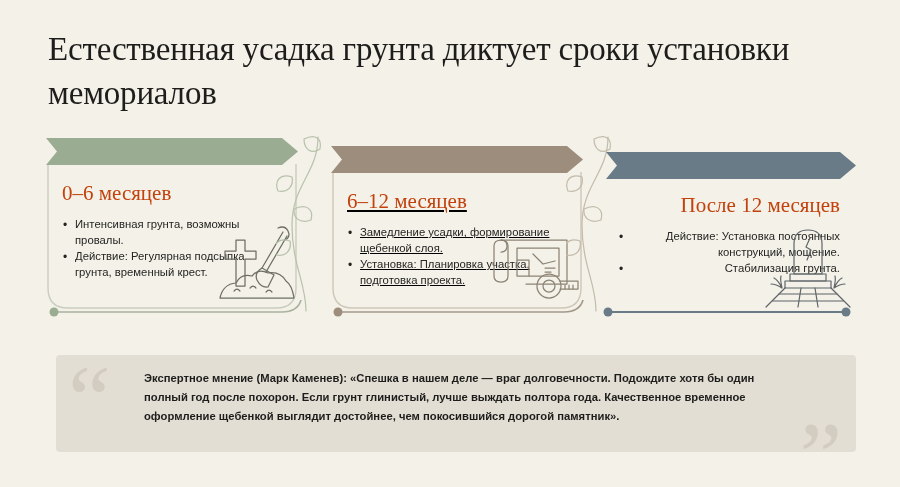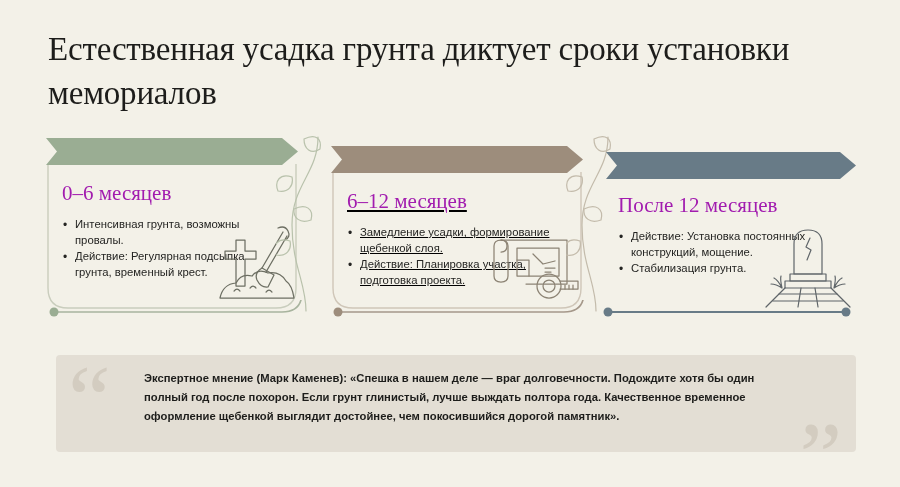--- a/index.html
+++ b/index.html
@@ -43,21 +43,21 @@
   .card-body {
     position: absolute;
     top: 27px;
     left: 0;
     width: 100%;
   }
 
   .stage-title {
     font-family: "Liberation Serif", serif;
     font-size: 21px;
-    color: #a21caf;
+    color: #c2410c;
     white-space: nowrap;
   }
 
   ul.bullets {
     list-style: none;
     margin-top: 11px;
   }
   ul.bullets li {
     position: relative;
     padding-left: 13px;
@@ -202,21 +202,21 @@
     <div class="banner">
       <svg viewBox="0 0 252 27" preserveAspectRatio="none">
         <path d="M0,0 L236,0 L252,13.5 L236,27 L0,27 L11,13.5 Z" fill="#9d8d7c"></path>
       </svg>
     </div>
 
     <div class="card-body" style="padding:16px 16px 0 16px;text-decoration:underline;">
       <div class="stage-title">6–12 месяцев</div>
       <ul class="bullets">
         <li>Замедление усадки, формирование щебенкой слоя.</li>
-        <li>Действие: Планировка участка, подготовка проекта.</li>
+        <li>Установка: Планировка участка, подготовка проекта.</li>
       </ul>
     </div>
 
     <div class="icon-art" style="left:158px; top:86px; width:92px; height:70px;">
       <svg viewBox="0 0 92 70" width="92" height="70">
         <g fill="none" stroke="#8c8374" stroke-width="1.25" stroke-linejoin="round" stroke-linecap="round">
 
           <path d="M12 8 q-7 0 -7 6 v30 q0 6 7 6 q7 0 7 -6 v-30 q0 -6 -7 -6 z"></path>
           <path d="M12 8 q6 0 6 6 q0 6 -6 6"></path>
 
@@ -243,21 +243,21 @@
       <g fill="none" stroke="#c3bbab" stroke-width="1.2" stroke-linecap="round">
         <path d="M42 4 C42 40 16 52 16 92 C16 132 30 150 30 178"></path>
         <path d="M28 6 C40 0 46 6 44 16 C35 22 28 16 28 6 Z"></path>
         <path d="M16 44 C4 40 -2 48 2 58 C12 60 18 53 16 44 Z"></path>
         <path d="M18 76 C30 70 38 76 35 87 C24 91 17 85 18 76 Z"></path>
         <path d="M14 108 C2 104 -4 112 0 122 C10 124 16 117 14 108 Z"></path>
       </g>
     </svg>
   </div>
 
-  <div class="stage" style="left:606px; top:152px; width:250px; height:158px;">
+  <div class="stage" style="left:606px; top:152px; width:250px; height:158px;text-align:right;">
 
     <div class="banner">
       <svg viewBox="0 0 250 27" preserveAspectRatio="none">
         <path d="M0,0 L234,0 L250,13.5 L234,27 L0,27 L11,13.5 Z" fill="#687b87"></path>
       </svg>
     </div>
 
     <div class="card-body" style="padding:14px 16px 0 12px;">
       <div class="stage-title">После 12 месяцев</div>
       <ul class="bullets">

